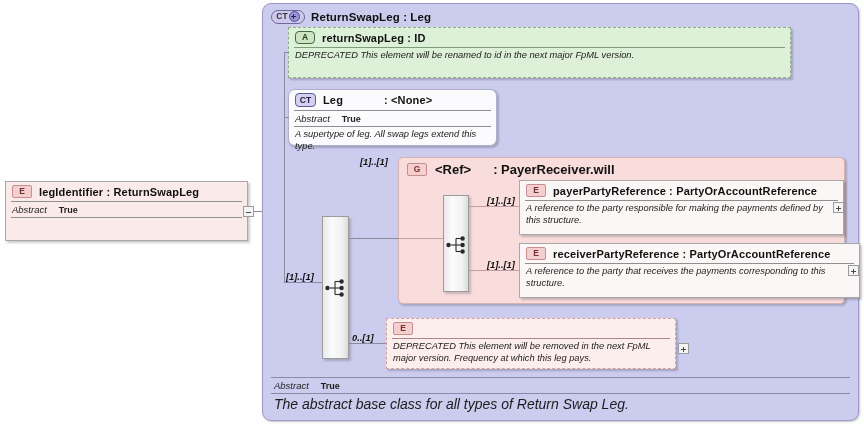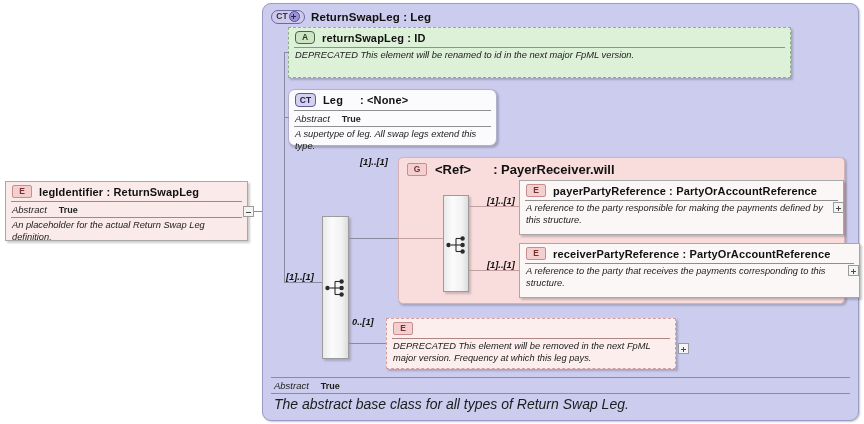--- a/index.html
+++ b/index.html
@@ -206,21 +206,20 @@
     <div class="nhead">
       <span class="badge badge-e">E</span>
       <span class="ntitle">legIdentifier : ReturnSwapLeg</span>
     </div>
     <div class="nsep"></div>
     <div class="nrow">
       <span class="k">Abstract</span>
       <span class="v">True</span>
     </div>
     <div class="nsep"></div>
-    <div class="ndoc">An placeholder for the actual Return Swap Leg definition.</div>
   </div>
 
   <div class="tgl" style="left:243px;top:206px;"></div>
 
   <div class="ln ln-h" style="left:254px;top:211px;width:30px;"></div>
 
   <div class="abs ct-frame">
     <div class="ct-header">
       <span class="badge badge-ct">
         <span>CT</span>
@@ -246,21 +245,21 @@
       <span class="ntitle">returnSwapLeg : ID</span>
     </div>
     <div class="nsep"></div>
     <div class="ndoc">DEPRECATED This element will be renamed to id in the next major FpML version.</div>
   </div>
 
   <div class="abs node node-leg">
     <div class="nhead">
       <span class="badge badge-ct2">CT</span>
       <span class="ntitle">Leg</span>
-      <span class="ntitle" style="margin-left:10px;">: &lt;None&gt;</span>
+      <span class="ntitle" style="margin-left:34px;">: &lt;None&gt;</span>
     </div>
     <div class="nsep"></div>
     <div class="nrow">
       <span class="k">Abstract</span>
       <span class="v">True</span>
     </div>
     <div class="nsep"></div>
     <div class="ndoc">A supertype of leg. All swap legs extend this type.</div>
   </div>
 
@@ -281,21 +280,21 @@
       <circle cx="16.6" cy="9" r="2.2" fill="#2b2b2b"></circle>
       <circle cx="16.6" cy="15.5" r="2.2" fill="#2b2b2b"></circle>
     </svg>
   </div>
   <div class="card" style="left:286px;top:272px;">[1]..[1]</div>
 
   <div class="ln ln-h" style="left:349px;top:238px;width:49px;"></div>
   <div class="card" style="left:360px;top:157px;">[1]..[1]</div>
 
   <div class="ln ln-h" style="left:349px;top:343px;width:37px;"></div>
-  <div class="card" style="left:352px;top:317px;">0..[1]</div>
+  <div class="card" style="left:352px;top:333px;">0..[1]</div>
 
   <div class="abs grp-frame">
     <div class="grp-header">
       <span class="badge badge-g">G</span>
       <span class="grp-title">&lt;Ref&gt;</span>
       <span class="grp-title" style="margin-left:14px;">: PayerReceiver.will</span>
     </div>
   </div>
 
   <div class="ln ln-h ln-p" style="left:398px;top:238px;width:45px;"></div>

